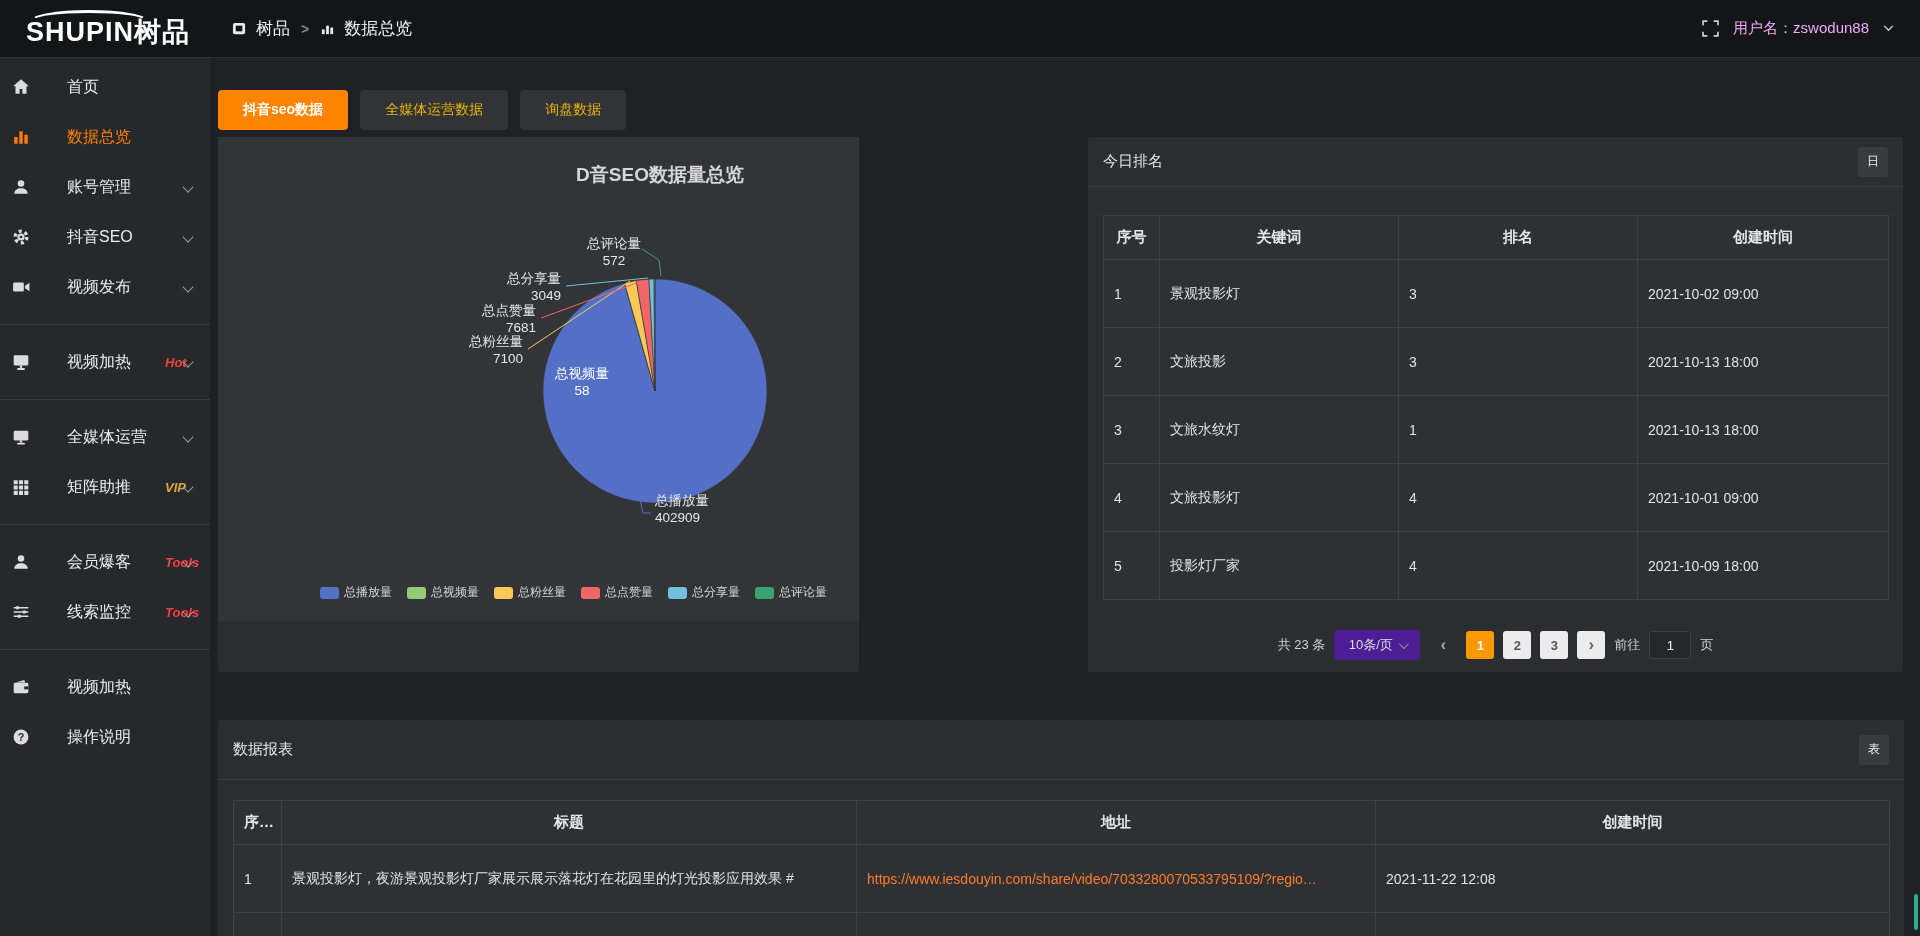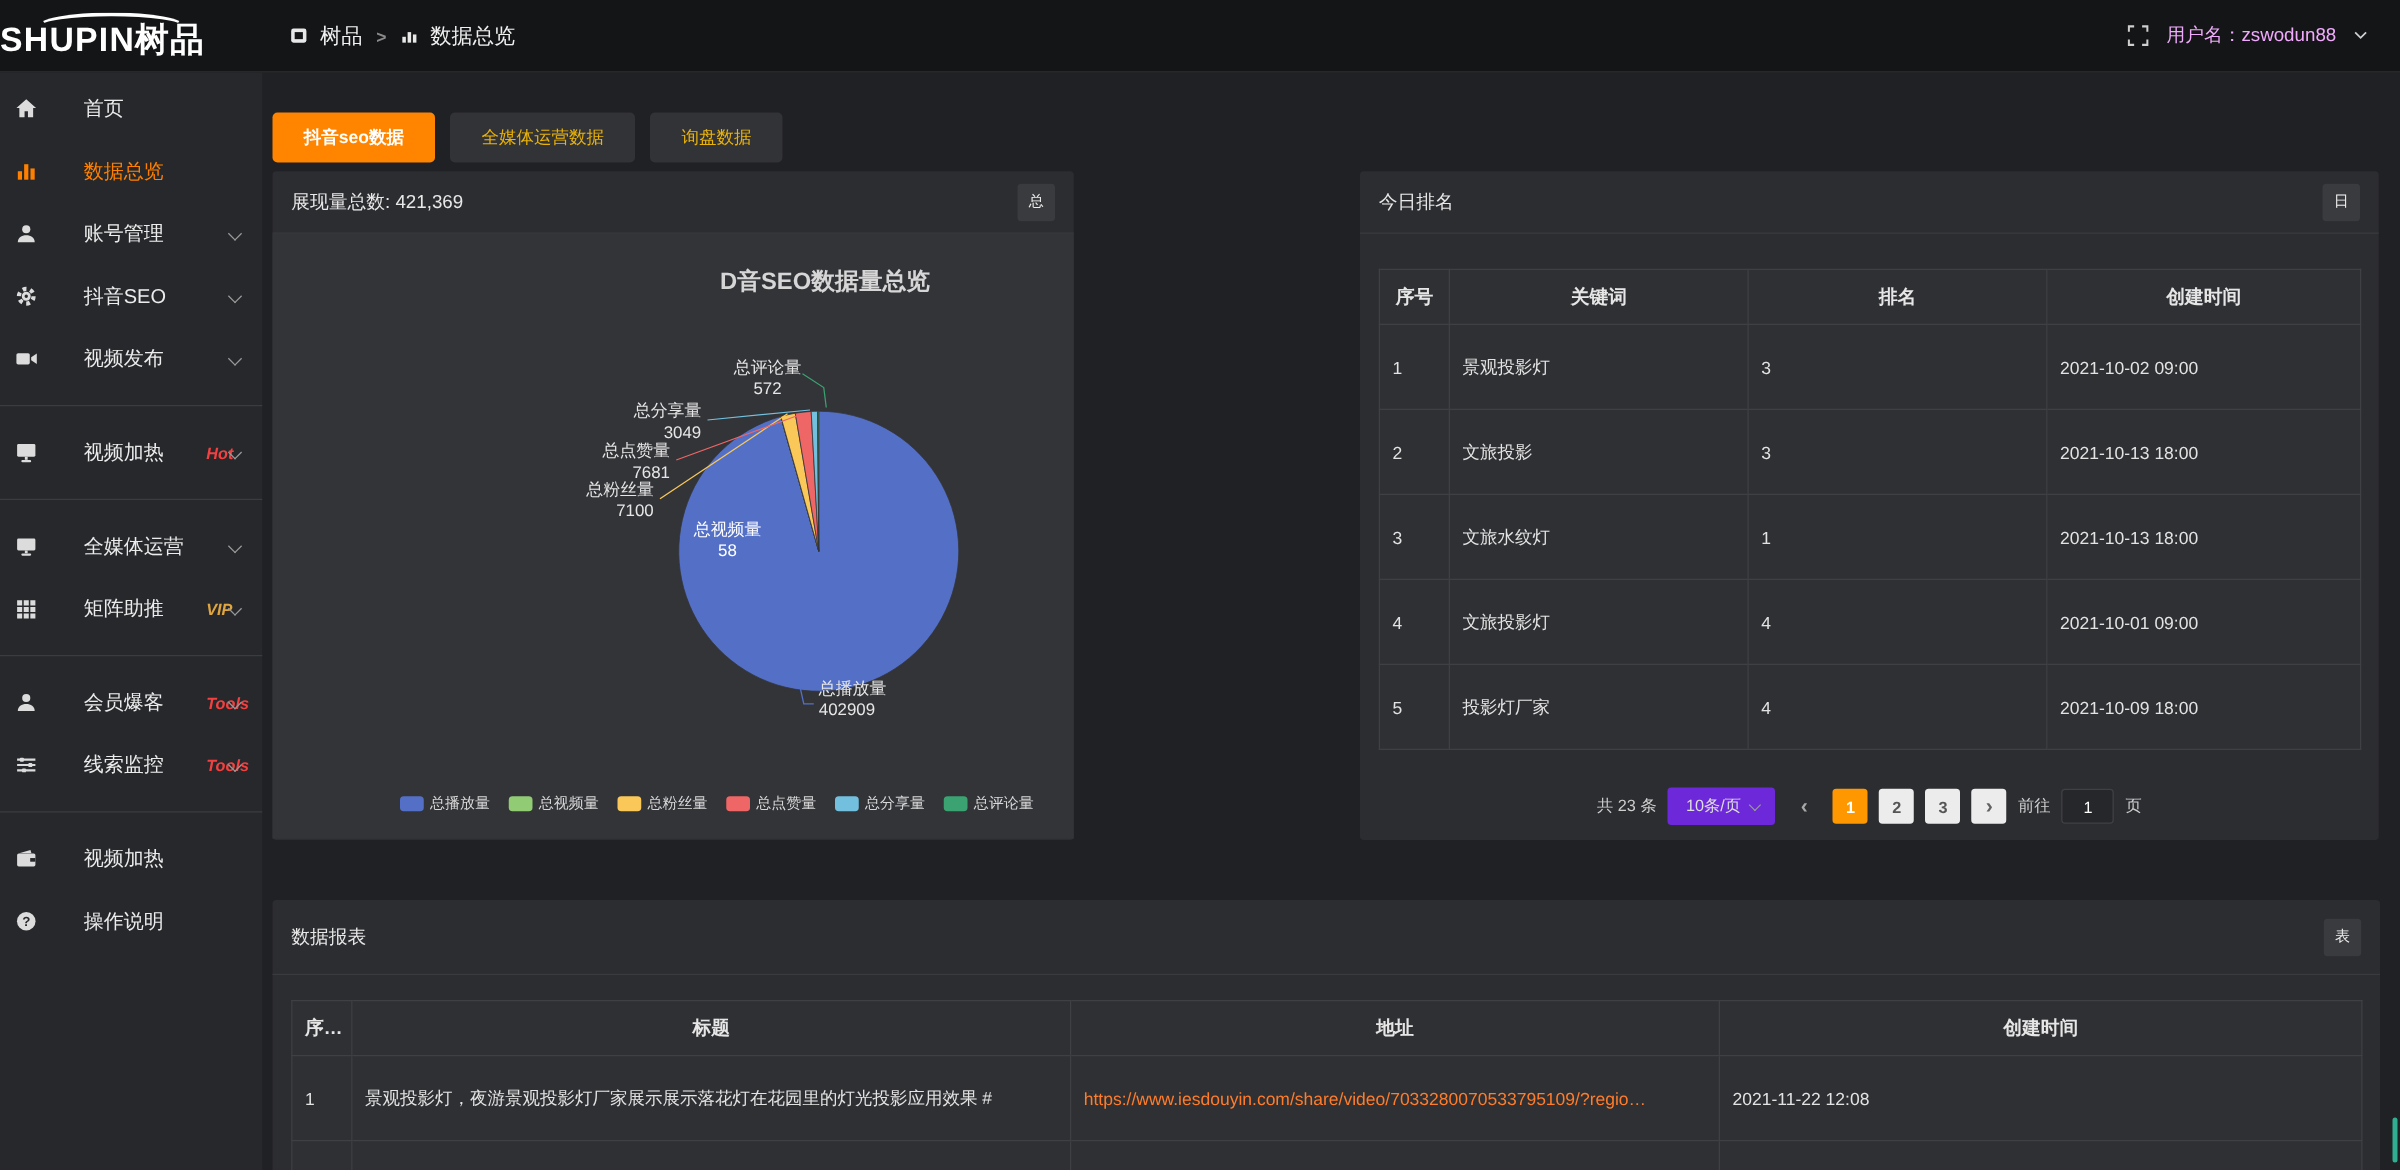--- a/index.html
+++ b/index.html
@@ -2,21 +2,21 @@
 <html><head>
 <meta charset="utf-8">
 <style>
   * { margin:0; padding:0; box-sizing:border-box; }
   body { background:#000; font-family:"Liberation Sans","DejaVu Sans",sans-serif; }
   .app { position:relative; width:1920px; height:936px; overflow:hidden; background:#202124; }
 
   
   .top-header { position:absolute; top:0; left:0; right:0; height:58px; background:#141517;
     display:flex; align-items:center; border-bottom:1px solid #2e2f33; z-index:5; }
-  .logo { position:relative; width:210px; color:#fff; font-weight:bold;
+  .logo { position:relative; width:210px; padding-left:26px; color:#fff; font-weight:bold;
     font-size:27px; letter-spacing:1px; white-space:nowrap; padding-top:6px; }
   .logo-arc { position:absolute; top:2px; left:30px; width:118px; height:22px;
     border:2px solid transparent; border-top:3px solid #fff; border-radius:50%; }
   .crumbs { display:flex; align-items:center; gap:9px; margin-left:22px; color:#f0f0f0; font-size:17px; }
   .crumb-sep { color:#8a8a8a; font-size:14px; font-weight:bold; padding:0 2px; }
   .icon-svg { display:inline-flex; align-items:center; }
   .user-area { margin-left:auto; display:flex; align-items:center; gap:14px; padding-right:26px; color:#f0abfc; font-size:15px; }
 
   
   .sidebar { position:absolute; top:58px; left:0; width:210px; bottom:0; background:#26282b; padding-top:4px; }
@@ -62,21 +62,21 @@
   th { height:44px; font-weight:bold; color:#e6e6e6; font-size:15px; }
   td { height:68px; }
   .rank-table-wrap { margin:28px 15px 0; }
   .report-table-wrap { margin:20px 15px 0; }
   td.cell-left { text-align:left; }
   td .report-link { color:#ff7c2a; cursor:pointer; }
 
   
   .pagination { position:absolute; left:15px; right:15px; bottom:12px; height:30px; display:flex;
     justify-content:center; align-items:center; gap:9px; color:#cfcfcf; font-size:13px; }
-  .page-size { width:86px; height:30px; background:#6d28d9; border-radius:3px; display:flex;
+  .page-size { width:86px; height:30px; background:#4c1d95; border-radius:3px; display:flex;
     align-items:center; justify-content:center; gap:6px; color:#ddd; cursor:pointer; }
   .ps-chev { width:7px; height:7px; border-right:1.4px solid #999; border-bottom:1.4px solid #999;
     transform:rotate(45deg) translateY(-2px); }
   .pg-btn { width:28px; height:28px; border:none; border-radius:3px; background:#ececec; color:#555;
     font-size:13px; font-weight:bold; cursor:pointer; font-family:inherit; }
   .pg-btn.prev { background:transparent; color:#a8a8a8; font-size:17px; }
   .pg-btn.next { font-size:17px; color:#606266; }
   .pg-btn.active { background:#ff9800; color:#fff; }
   .goto-input { width:42px; height:28px; background:#26272a; border:1px solid #404144; border-radius:3px;
     color:#fff; text-align:center; font-size:13px; font-family:inherit; }
@@ -261,24 +261,20 @@
 
   <main class="main">
 
     <div class="tabs">
       <button class="tab active">抖音seo数据</button>
       <button class="tab">全媒体运营数据</button>
       <button class="tab">询盘数据</button>
     </div>
 
     <section class="panel left-panel">
-      <div class="panel-head">
-        <span>展现量总数: 421,369</span>
-        <button class="corner-btn">总</button>
-      </div>
       <div class="chart-area">
         <svg id="pie-svg" width="641" height="484">
             <text x="442" y="44" text-anchor="middle" font-size="19" font-weight="bold" fill="#d6d6d6">D音SEO数据量总览</text>
             <path d="M437 254 L437.00 142.00 A112 112 0 1 1 406.56 146.22 Z" fill="#5470c6" stroke="#333438" stroke-width="0.6"></path>
             <path d="M437 254 L406.56 146.22 A112 112 0 0 1 406.65 146.19 Z" fill="#91cc75" stroke="#333438" stroke-width="0.6"></path>
             <path d="M437 254 L406.65 146.19 A112 112 0 0 1 418.21 143.59 Z" fill="#fac858" stroke="#333438" stroke-width="0.6"></path>
             <path d="M437 254 L418.21 143.59 A112 112 0 0 1 430.96 142.16 Z" fill="#ee6666" stroke="#333438" stroke-width="0.6"></path>
             <path d="M437 254 L430.96 142.16 A112 112 0 0 1 436.04 142.00 Z" fill="#73c0de" stroke="#333438" stroke-width="0.6"></path>
             <path d="M437 254 L436.04 142.00 A112 112 0 0 1 437.00 142.00 Z" fill="#3ba272" stroke="#333438" stroke-width="0.6"></path>
             <polyline points="421,358 425,376 433,376" fill="none" stroke="#5470c6" stroke-width="1"></polyline>

